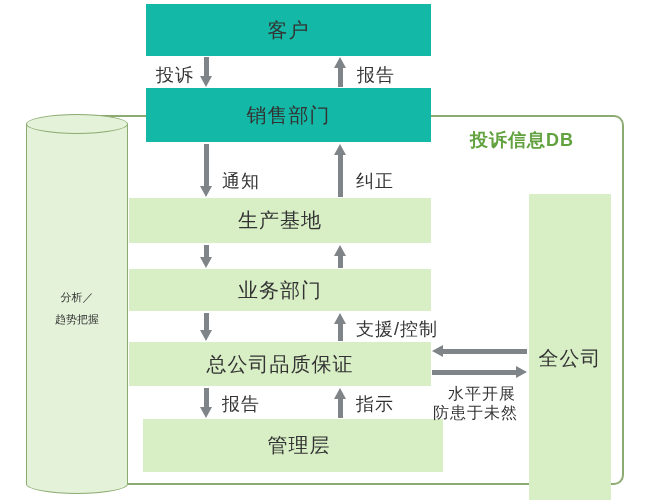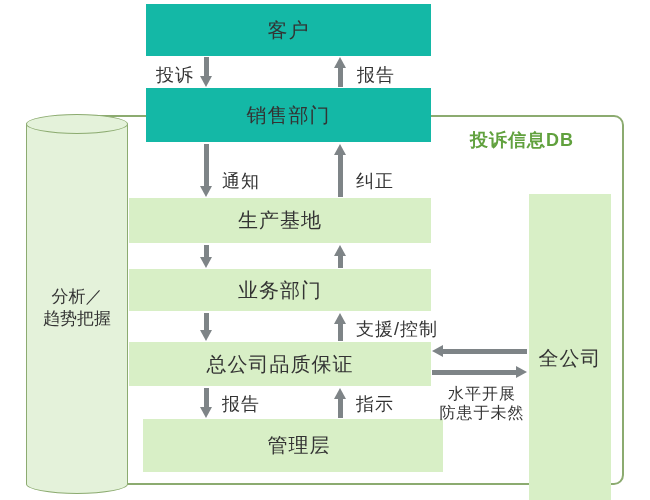--- a/index.html
+++ b/index.html
@@ -12,21 +12,21 @@
     color:#61a13e;z-index:6;letter-spacing:1px;}
 
   
   .cyl-bottom{position:absolute;left:26px;top:474px;width:102px;height:20px;border-radius:50%;
     background:#e4f2da;border:1.5px solid #8cab70;box-sizing:border-box;z-index:2;}
   .cyl-body{position:absolute;left:26px;top:124px;width:102px;height:360px;background:#e4f2da;
     border-left:1.5px solid #8cab70;border-right:1.5px solid #8cab70;box-sizing:border-box;z-index:3;}
   .cyl-top{position:absolute;left:26px;top:114px;width:102px;height:20px;border-radius:50%;
     background:#e4f2da;border:1.5px solid #8cab70;box-sizing:border-box;z-index:4;}
   .cyl-text{position:absolute;left:26px;top:286px;width:102px;text-align:center;z-index:5;
-    font-size:17px;line-height:22px;color:#333333;}
+    font-size:11px;line-height:22px;color:#333333;}
 
   
   .node{position:absolute;display:flex;align-items:center;justify-content:center;
     font-size:20px;color:#333333;z-index:5;letter-spacing:1px;}
   .gray{background:#14b8a6;}
   .green{background:#d8efc6;}
   .n-customer{left:146px;top:4px;width:285px;height:52px;}
   .n-sales{left:146px;top:88px;width:285px;height:54px;}
   .n-production{left:129px;top:198px;width:302px;height:45px;text-align:right;}
   .n-business{left:129px;top:269px;width:302px;height:42px;}
@@ -55,21 +55,21 @@
   
   .elabel{position:absolute;font-size:18px;color:#333333;z-index:6;letter-spacing:1px;white-space:nowrap;}
   .l-complaint{left:150px;top:63px;width:44px;text-align:right;}
   .l-report-top{left:357px;top:63px;}
   .l-notify{left:222px;top:169px;}
   .l-correct{left:356px;top:169px;}
   .l-support{left:356px;top:317px;}
   .l-report-bottom{left:222px;top:392px;}
   .l-instruct{left:356px;top:392px;}
   .l-horiz{left:433px;top:385px;width:98px;text-align:center;font-size:16px;line-height:18px;}
-  .l-horiz2{left:433px;top:404px;width:98px;text-align:center;font-size:16px;line-height:18px;}
+  .l-horiz2{left:433px;top:404px;width:98px;text-align:left;font-size:16px;line-height:18px;}
 </style>
 </head>
 <body>
 
 <div class="stage">
 
   <div class="db-rect"></div>
   <div class="db-label">投诉信息DB</div>
 
   <div class="cyl-bottom"></div>

